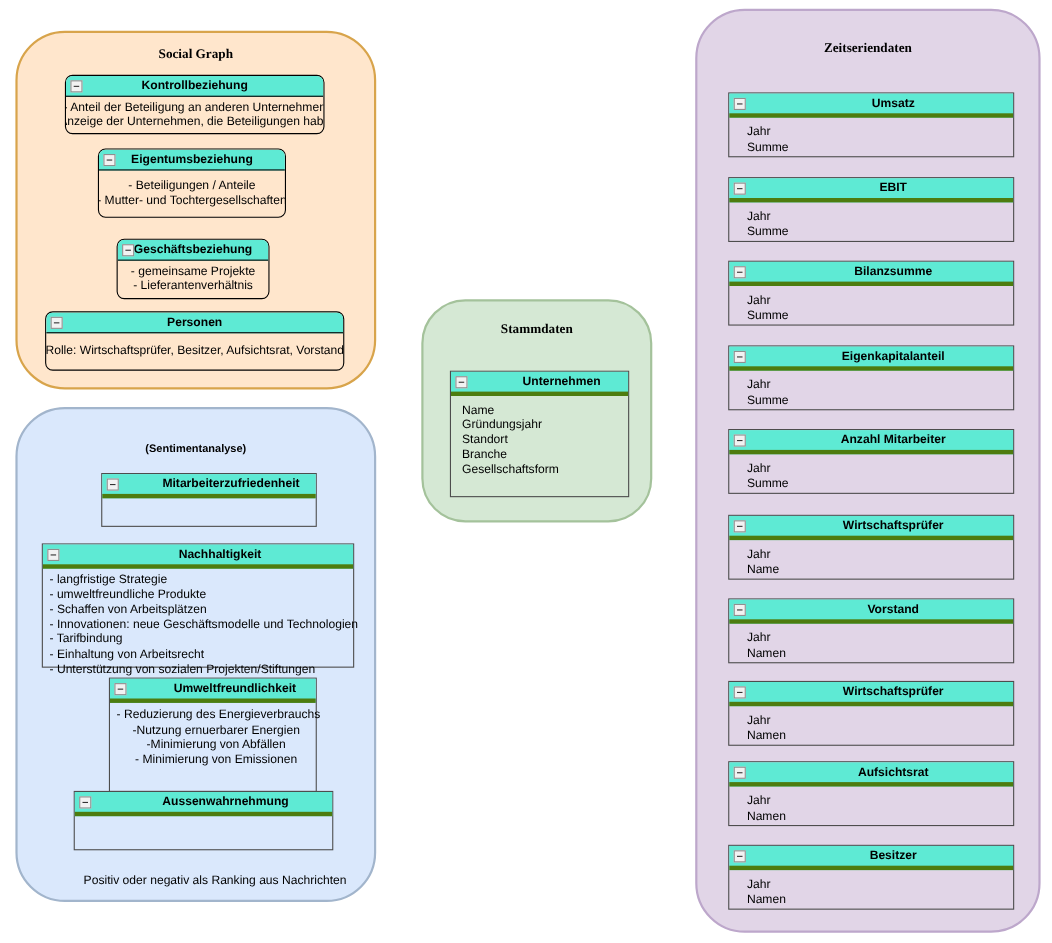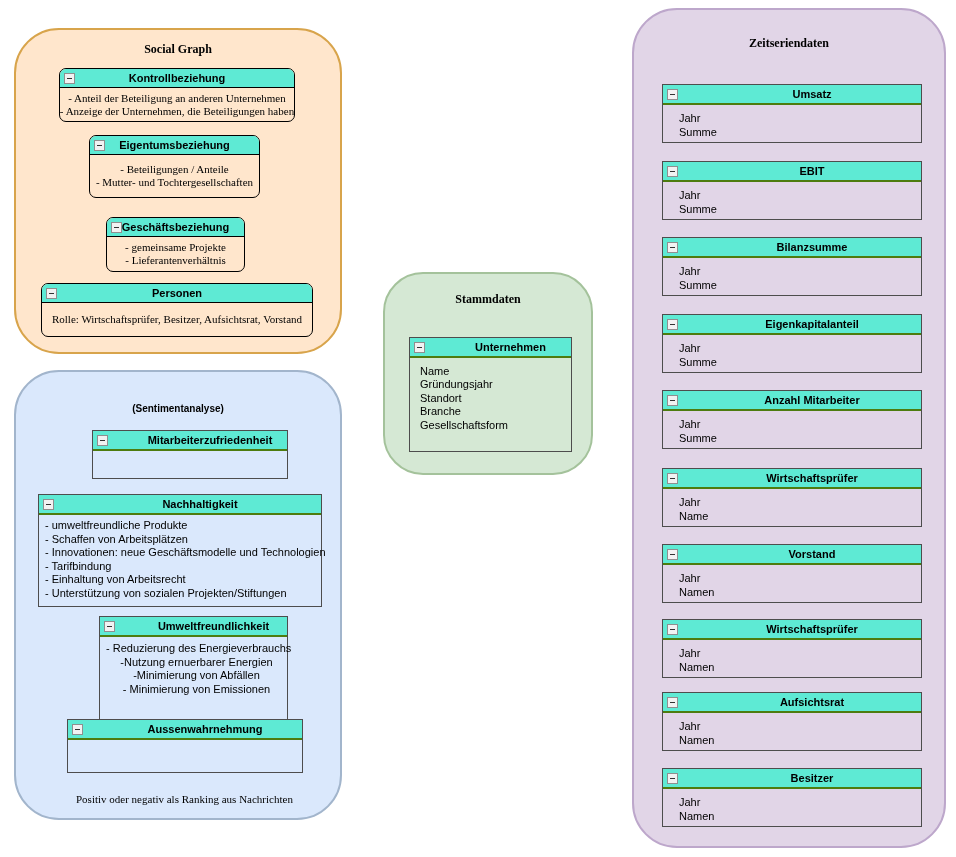--- a/index.html
+++ b/index.html
@@ -12,28 +12,28 @@
   .container.blue{background:#dae8fc;border-color:#a2b5cc;}
   .container.green{background:#d5e8d4;border-color:#a4c29b;}
   .container.purple{background:#e1d5e7;border-color:#bda7cb;}
   .c-title{position:absolute;left:0;right:0;text-align:center;font-size:12px;font-weight:bold;font-family:Liberation Serif, serif;}
   .c-subtitle{position:absolute;left:0;right:0;text-align:center;font-size:10px;font-weight:bold;}
   .entity{position:absolute;box-sizing:border-box;background:transparent;}
   .entity.rounded{border:1px solid #000;border-radius:7px;overflow:hidden;}
   .entity.square{border:1px solid #4d4d4d;}
   .e-header{position:relative;background:#5eead4;height:18px;display:flex;align-items:center;justify-content:center;}
   .entity.rounded .e-header{border-bottom:1px solid #000;}
-  .entity.square .e-header{border-bottom:2px solid #4d7c0f;padding-left:40px;}
+  .entity.square .e-header{border-bottom:4px solid #4d7c0f;padding-left:40px;}
   .e-title{font-size:11px;font-weight:bold;white-space:nowrap;}
   .collapse{position:absolute;left:4px;top:4px;width:9px;height:9px;background:#f2f2f2;
     border:1px solid #8f8f8f;display:flex;align-items:center;justify-content:center;box-sizing:content-box;}
   .collapse .minus{width:5px;height:1px;background:#333;}
   .e-body{font-size:11px;line-height:13px;}
   .e-body .line{white-space:nowrap;}
-  .e-body.vcenter{display:flex;flex-direction:column;justify-content:center;height:calc(100% - 19px);font-family:Liberation Serif, serif;}
+  .e-body.vcenter{display:flex;flex-direction:column;justify-content:center;height:calc(100% - 19px);}
   .e-body.hcenter{align-items:center;text-align:center;}
   .e-body.hleft{padding-left:8px;margin-top:43px;}
   .e-body.list{padding:4px 0 0 6px;line-height:13.6px;}
   .e-body.list-wide{padding:6px 0 0 16px;line-height:14px;}
   .e-body.list-mid{padding:7px 0 0 10px;line-height:13.4px;}
 </style>
 </head>
 <body>
 
 <div class="canvas">
@@ -109,20 +109,21 @@
     </div>
 
     <div class="entity square" style="left:22px;top:122px;width:284px;height:113px;">
       <div class="e-header">
         <span class="collapse">
             <span class="minus"></span>
           </span>
         <span class="e-title">Nachhaltigkeit</span>
       </div>
       <div class="e-body list">
+        <div class="line">- langfristige Strategie</div>
         <div class="line">- umweltfreundliche Produkte</div>
         <div class="line">- Schaffen von Arbeitsplätzen</div>
         <div class="line">- Innovationen: neue Geschäftsmodelle und Technologien</div>
         <div class="line">- Tarifbindung</div>
         <div class="line">- Einhaltung von Arbeitsrecht</div>
         <div class="line">- Unterstützung von sozialen Projekten/Stiftungen</div>
       </div>
     </div>
 
     <div class="entity square" style="left:83px;top:244px;width:189px;height:104px;">

